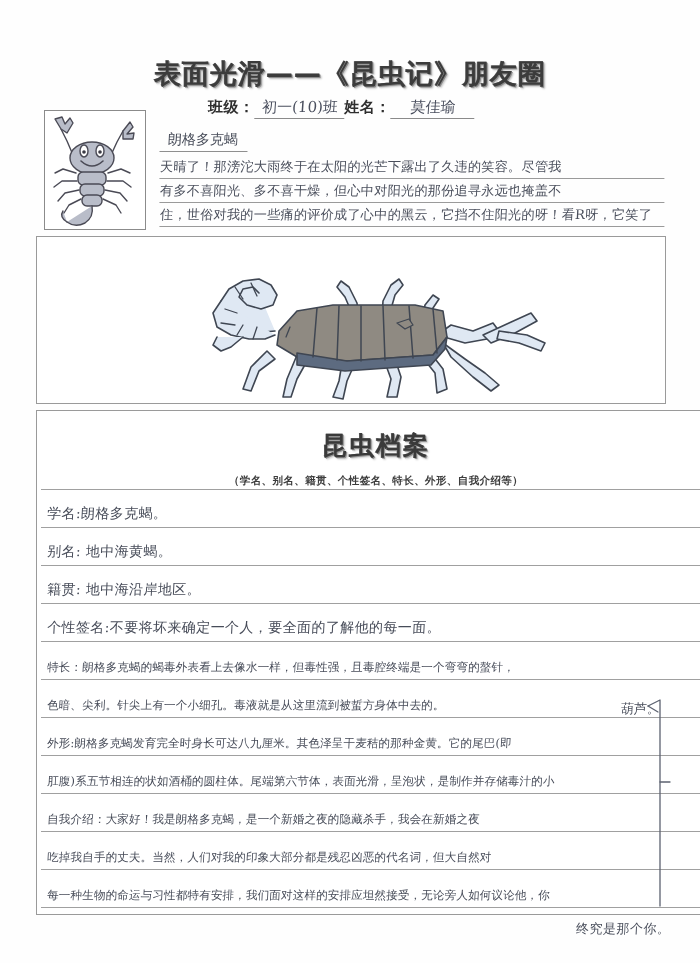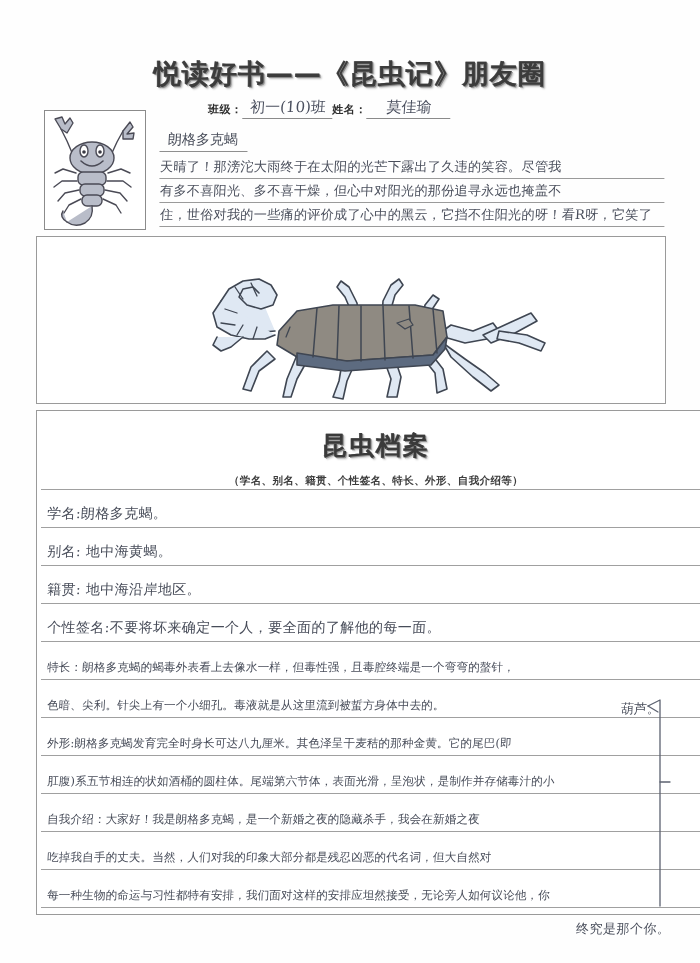--- a/index.html
+++ b/index.html
@@ -34,21 +34,21 @@
       2px 2px 2px rgba(0,0,0,0.25);
   }
 
   
   .meta-line{
     position:absolute;left:208px;top:98px;
     display:flex;align-items:flex-end;
     font-size:12px;
   }
   .meta-label{
-    font-weight:bold;font-size:11px;color:#2f2f2f;
+    font-weight:bold;font-size:15px;color:#2f2f2f;
     letter-spacing:0.5px;
     padding-bottom:2px;
   }
   .meta-value{
     font-family:"DejaVu Serif","Liberation Serif",serif;
     font-size:15px;color:#4a4f5e;
     border-bottom:1.1px solid #8a8a8a;
     padding:0 7px 1px 7px;
     min-width:70px;text-align:center;
     transform:skewX(-4deg);
@@ -177,21 +177,21 @@
     transform:skewX(-3deg);
     letter-spacing:0.5px;
   }
 </style>
 </head>
 <body>
 
 <div class="page">
 
   <div class="title-wrap">
-    <div class="main-title">悦读好书——《昆虫记》朋友圈</div>
+    <div class="main-title">表面光滑——《昆虫记》朋友圈</div>
   </div>
 
   <div class="meta-line">
     <span class="meta-label">班级：</span>
     <span class="meta-value">初一(10)班</span>
     <span class="meta-label">姓名：</span>
     <span class="meta-value">莫佳瑜</span>
   </div>
 
   <div class="avatar-box">

